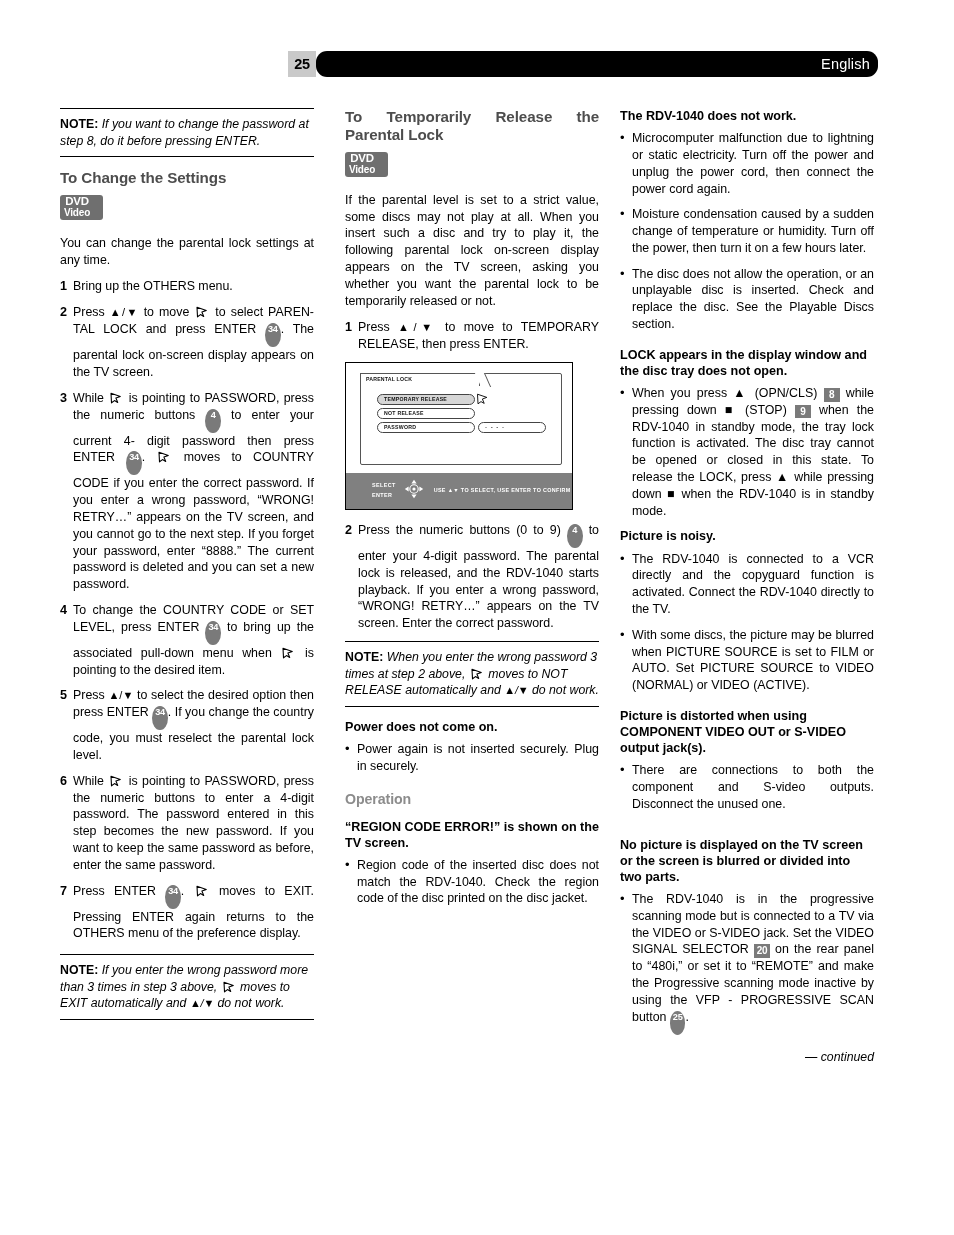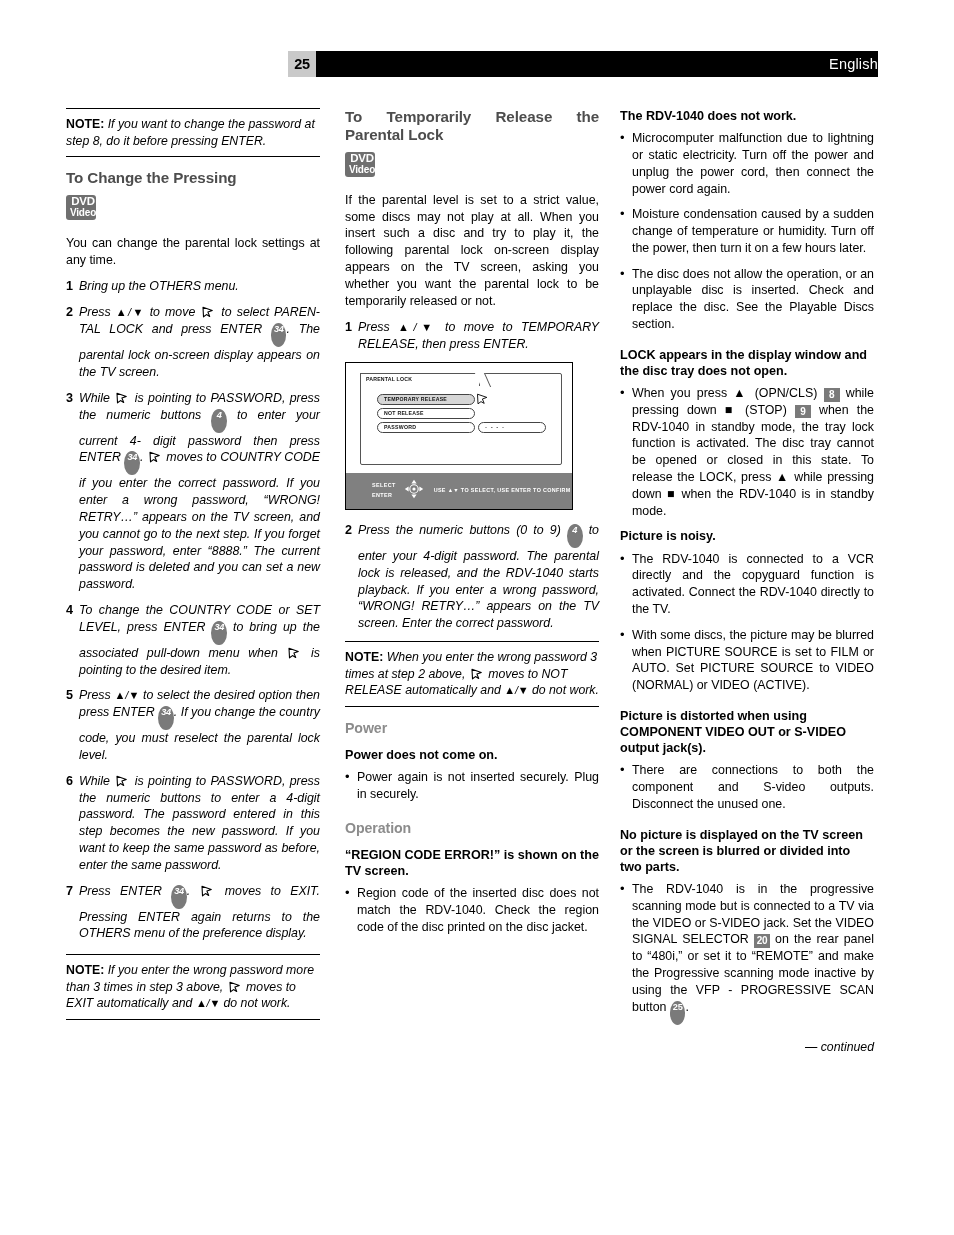--- a/index.html
+++ b/index.html
@@ -36,37 +36,39 @@
     align-items: center;
     justify-content: center;
     letter-spacing: -0.3px;
   }
   .header-bar {
     flex: 1;
     background: #000;
     display: flex;
     align-items: center;
     justify-content: flex-end;
+    padding-right: 8px;
+    border-radius: 11px;
   }
   .header-lang {
     color: #fff;
     font-size: 14.5px;
     letter-spacing: 0.2px;
   }
 
   
   .col {
     position: absolute;
     top: 108px;
     width: 254px;
     font-size: 12.4px;
     line-height: 1.355;
     text-align: justify;
   }
-  .col-1 { left: 66px; }
+  .col-1 { left: 60px; }
   .col-2 { left: 345px; }
   .col-3 { left: 620px; }
 
   
   p { margin: 0 0 10px 0; }
 
   h2.section-title {
     font-size: 15.2px;
     font-weight: bold;
     line-height: 1.2;
@@ -121,21 +123,21 @@
     margin: 0 0 9px 0;
     text-align: justify;
   }
   .step-num {
     font-weight: bold;
     width: 13px;
     flex: 0 0 13px;
     font-size: 12.6px;
     text-align: left;
   }
-  .step-body { flex: 1; text-align: justify; font-style: italic; }
+  .step-body { flex: 1; text-align: justify; }
 
   
   .bullet {
     display: flex;
     margin: 0 0 9px 0;
   }
   .bullet-dot {
     width: 12px;
     flex: 0 0 12px;
     text-align: left;
@@ -172,21 +174,21 @@
     padding: 0 2px;
     text-align: center;
     vertical-align: -1px;
     letter-spacing: -0.3px;
   }
   .dvd-badge {
     display: inline-block;
     background: #6f6f6f;
     border-radius: 3px;
     color: #fff;
-    padding: 1px 0 2px 4px;
+    padding: 1px 13px 2px 4px;
     line-height: 1.0;
     text-align: center;
     margin: 2px 0 0 0;
   }
   .dvd-badge .l1 {
     display: block;
     font-size: 11.5px;
     font-weight: bold;
     letter-spacing: -0.2px;
   }
@@ -350,21 +352,21 @@
     <span class="header-lang">English</span>
   </div>
 </div>
 
 <div class="col col-1">
 
   <div class="note">
     <span class="note-label">NOTE:</span><span> If you want to change the password at step 8, do it before pressing ENTER.</span>
   </div>
 
-  <h2 class="section-title">To Change the Pressing</h2>
+  <h2 class="section-title">To Change the Settings</h2>
 
   <div style="margin-bottom:14px;">
     <span class="dvd-badge">
       <span class="l1">DVD</span>
       <span class="l2">Video</span>
     </span>
   </div>
 
   <p>You can change the parental lock settings at any time.</p>
 
@@ -488,21 +490,20 @@
     <span class="step-body" id="col2-step2">Press the numeric buttons (0 to 9) <span class="badge-round">4</span> to enter your 4-digit password. The parental lock is released, and the RDV-1040 starts playback. If you enter a wrong password, “WRONG! RETRY…” appears on the TV screen. Enter the correct password.</span>
   </div>
 
   <div class="note">
     <span class="note-label">NOTE:</span><span id="col2-note"> When you enter the wrong password 3 times at step 2 above, <span class="cursor-icon"><svg width="14" height="12" viewBox="0 0 13 12">
             <path d="M1.5 1.2 L10.8 4.4 L6.4 6.0 L8.2 10.4 L5.0 8.6 L2.0 10.8 Z" fill="#ffffff" stroke="#000000" stroke-width="1.1" stroke-linejoin="round"></path>
           </svg></span> moves to NOT RELEASE automatically and <span class="arrows">▲/▼</span> do not work.</span>
   </div>
 
 
-  <h3 class="gray-head">Power</h3>
   <h4 class="bold-head">Power does not come on.</h4>
   <div id="col2-power-bullets">
       <div class="bullet">
         <span class="bullet-dot">•</span>
         <span class="bullet-body">Power again is not inserted securely. Plug in securely.</span>
       </div>
     </div>
 
   <h3 class="gray-head" style="margin-top:16px;">Operation</h3>
   <h4 class="bold-head">“REGION CODE ERROR!” is shown on the TV screen.</h4>
@@ -553,21 +554,21 @@
     </div>
 
   <h4 class="bold-head" style="margin-top:14px;">Picture is distorted when using COMPONENT VIDEO OUT or S-VIDEO output jack(s).</h4>
   <div id="col3-distorted-bullets">
       <div class="bullet">
         <span class="bullet-dot">•</span>
         <span class="bullet-body">There are connections to both the component and S-video outputs. Disconnect the unused one.</span>
       </div>
     </div>
 
-  <h4 class="bold-head" style="margin-top:14px;">No picture is displayed on the TV screen or the screen is blurred or divided into two parts.</h4>
+  <h4 class="bold-head" style="margin-top:24px;">No picture is displayed on the TV screen or the screen is blurred or divided into two parts.</h4>
   <div class="bullet">
     <span class="bullet-dot">•</span>
     <span class="bullet-body" id="col3-nopicture-bullet">The RDV-1040 is in the progressive scanning mode but  is connected to a TV via the VIDEO or S-VIDEO jack. Set the VIDEO SIGNAL SELECTOR <span class="badge-square">20</span> on the rear panel to “480i,” or set it to “REMOTE” and make the Progressive scanning mode inactive by using the VFP - PROGRESSIVE SCAN button <span class="badge-round">25</span>.</span>
   </div>
 
   <div class="continued">— continued</div>
 
 </div>
 
 </body></html>

